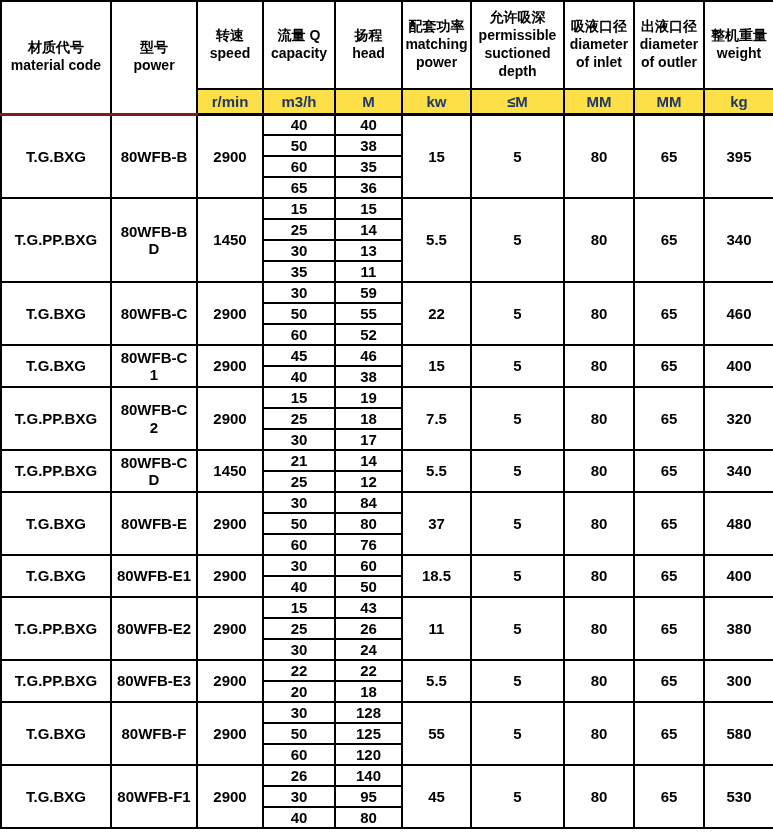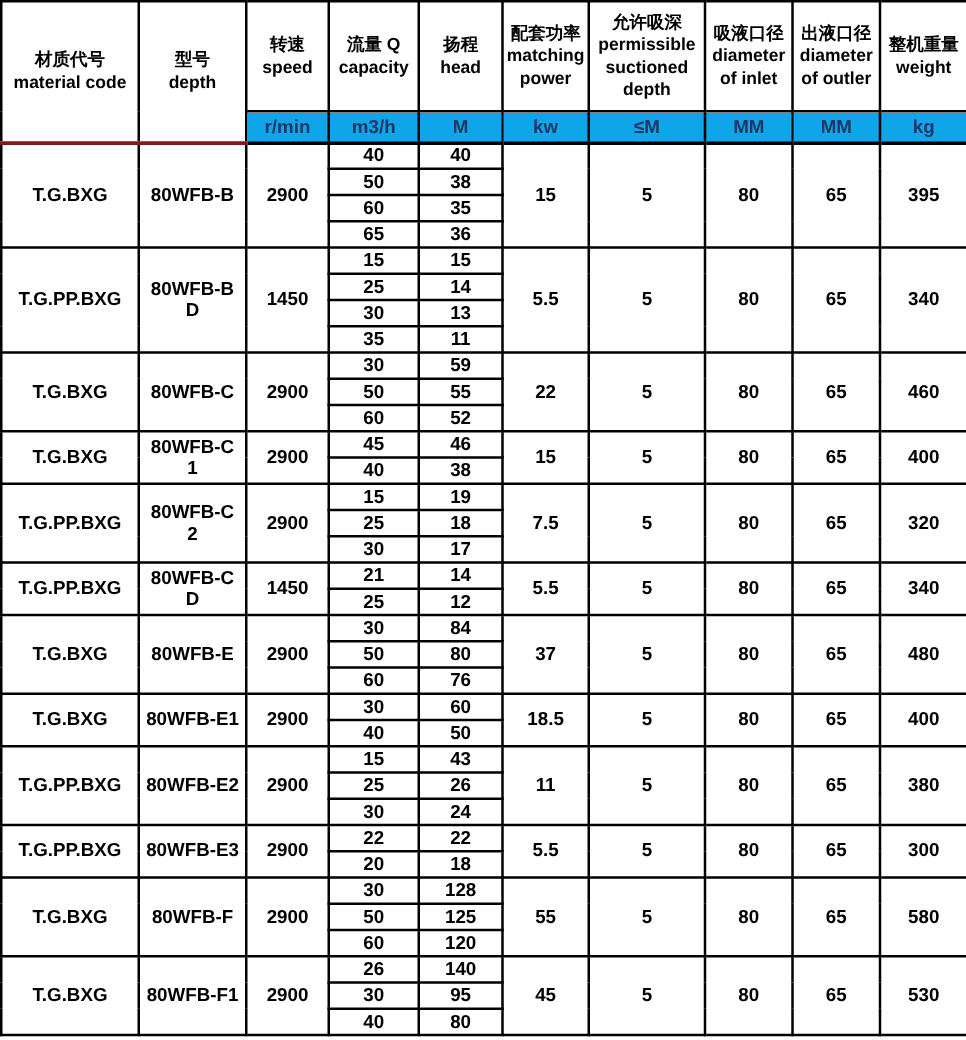--- a/index.html
+++ b/index.html
@@ -20,21 +20,21 @@
   thead th {
     font-size: 14px; line-height: 1.28;
     overflow-wrap: anywhere; word-break: break-word;
     background: #ffffff;
   }
   thead th .zh { display: block; }
   thead th .en { display: block; }
   thead th.span2 { border-bottom: 3px solid #7f1d1d; }
   thead tr.urow { height: 25px; }
   thead td.unit-cell {
-    background: #0ea5e9; color: #1F3864;
+    background: #fde047; color: #1F3864;
     font-size: 15px; border-bottom: 3px solid #000000;
   }
   tbody tr { height: 21px; }
   tbody td { font-size: 15px; line-height: 1.15; }
   tbody td.type-cell { white-space: pre-line; }
 </style>
 </head>
 <body>
 
 <div class="page">
@@ -52,21 +52,21 @@
         <col style="width: 70px;">
       </colgroup>
     <thead>
         <tr class="hrow">
           <th class="span2" rowspan="2">
             <span class="zh">材质代号</span>
             <span class="en">material code</span>
           </th>
           <th class="span2" rowspan="2">
             <span class="zh">型号</span>
-            <span class="en">depth</span>
+            <span class="en">power</span>
           </th>
           <th>
             <span class="zh">转速</span>
             <span class="en">speed</span>
           </th>
           <th>
             <span class="zh">流量 Q</span>
             <span class="en">capacity</span>
           </th>
           <th>

